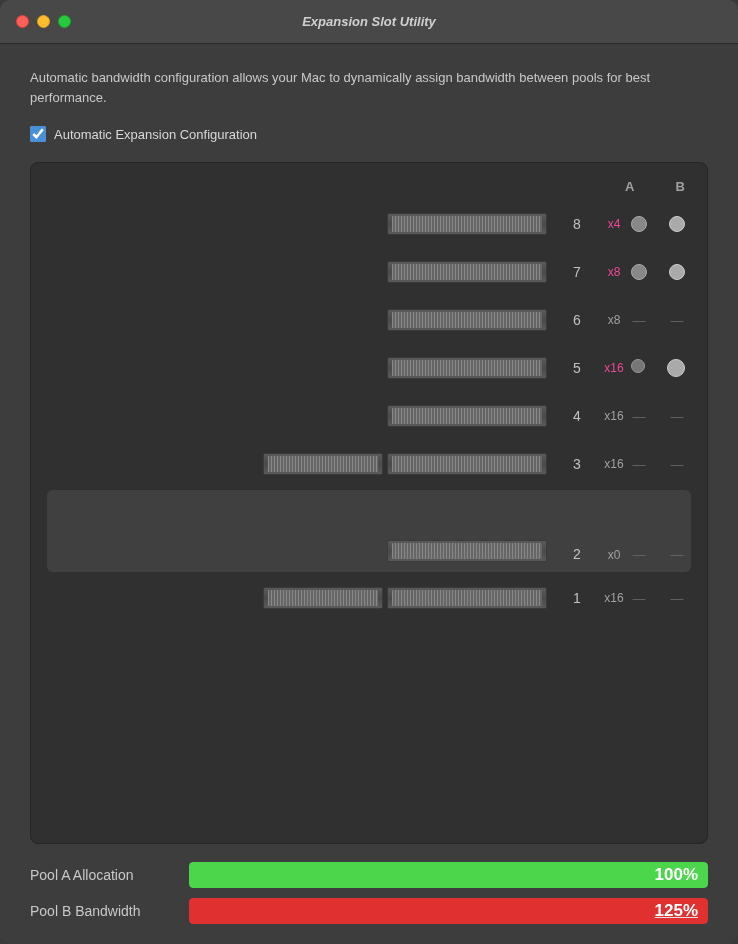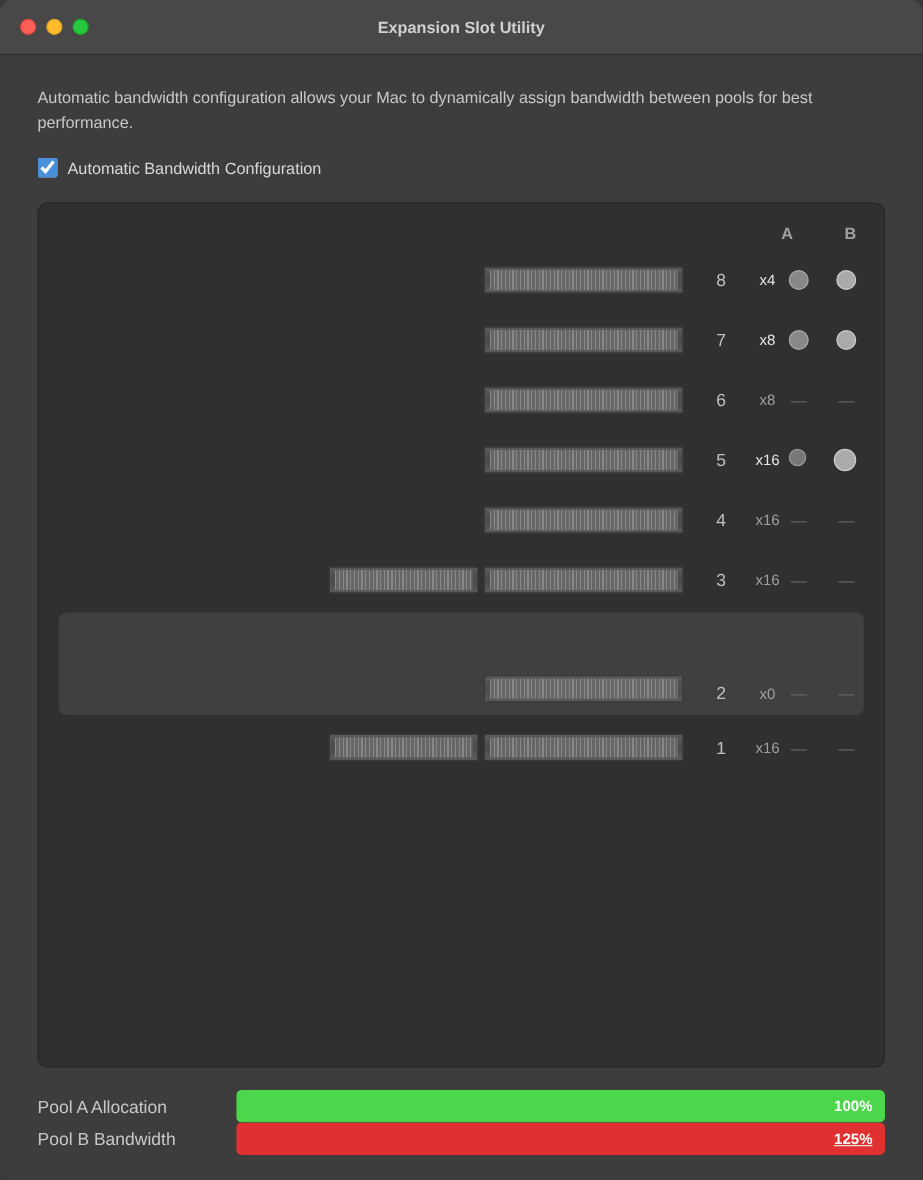--- a/index.html
+++ b/index.html
@@ -51,20 +51,21 @@
     .traffic-light.minimize { background: #ffbd2e; border: 1px solid #dea123; }
     .traffic-light.maximize { background: #27c93f; border: 1px solid #1aab29; }
 
     .title-bar-title {
       position: absolute;
       left: 50%;
       transform: translateX(-50%);
       font-size: 13px;
       font-weight: 600;
       color: #d0d0d0;
+      font-style: italic;
     }
 
     
     .content {
       padding: 24px 30px 20px 30px;
       flex: 1;
       display: flex;
       flex-direction: column;
     }
 
@@ -186,21 +187,21 @@
     }
 
     .slot-speed {
       font-size: 12px;
       color: #a0a0a0;
       width: 34px;
       text-align: center;
     }
 
     .slot-speed.active {
-      color: #e5e5e5;
+      color: #ec4899;
     }
 
     .radio-group {
       display: flex;
       gap: 18px;
       min-width: 60px;
       justify-content: space-between;
       padding-right: 6px;
     }
 
@@ -231,20 +232,21 @@
       color: #666;
       width: 16px;
       text-align: center;
     }
 
     
     .pool-section {
       margin-top: 18px;
       display: flex;
       flex-direction: column;
+      gap: 10px;
     }
 
     .pool-row {
       display: flex;
       align-items: center;
       gap: 14px;
     }
 
     .pool-label {
       font-size: 14px;
@@ -275,21 +277,21 @@
       width: 100%;
     }
 
     .pool-bar.red {
       background: #e03030;
       width: 100%;
       text-decoration: underline;
     }
 
     .pool-bar-value {
-      font-size: 12px;
+      font-size: 17px;
       font-weight: 700;
       color: #ffffff;
     }
 
   </style>
 </head>
 <body>
 
 <div class="window">
 
@@ -301,21 +303,21 @@
     </div>
     <span class="title-bar-title">Expansion Slot Utility</span>
   </div>
 
   <div class="content">
 
     <p class="description">Automatic bandwidth configuration allows your Mac to dynamically assign bandwidth between pools for best performance.</p>
 
     <div class="checkbox-row">
       <input type="checkbox" checked="" style="">
-      <span class="checkbox-label">Automatic Bandwidth Configuration</span>
+      <span class="checkbox-label">Automatic Expansion Configuration</span>
     </div>
 
     <div class="slots-panel">
 
       <div class="slots-header">
         <div class="col-ab">
           <span>A</span>
           <span>B</span>
         </div>
       </div>

